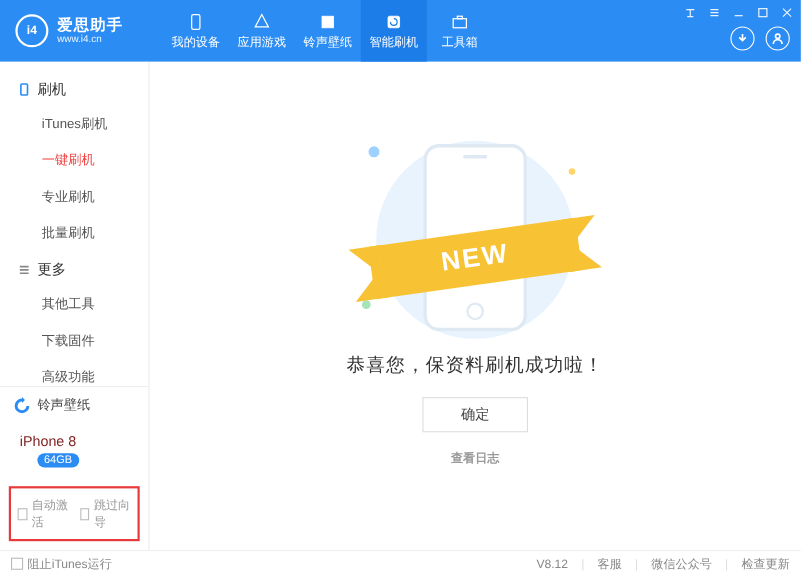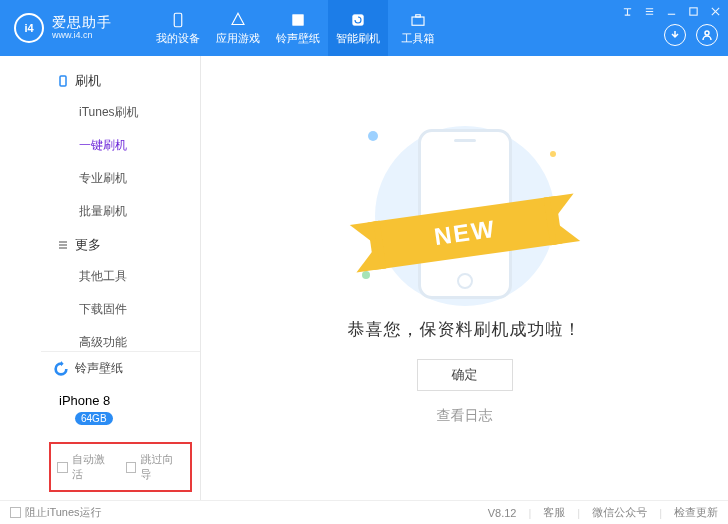--- a/index.html
+++ b/index.html
@@ -3,52 +3,52 @@
 <meta charset="utf-8">
 <style>
 * { margin: 0; padding: 0; box-sizing: border-box; font-family: "Microsoft YaHei", Arial, sans-serif; }
 body { width: 728px; height: 524px; overflow: hidden; background: #fff; }
 
 
 .header { height: 56px; background: #2b8cf4; display: flex; align-items: center; color: #fff; position: relative; }
 .logo-box { display: flex; align-items: center; padding: 0 14px; width: 148px; }
 .logo-circle { width: 30px; height: 30px; border: 2px solid #fff; border-radius: 50%; display: flex; align-items: center; justify-content: center; font-size: 11px; font-weight: bold; }
 .logo-text { margin-left: 8px; line-height: 1.1; }
-.logo-text .t1 { font-size: 14px; font-weight: normal; letter-spacing: 1px; }
+.logo-text .t1 { font-size: 14px; font-weight: bold; letter-spacing: 1px; }
 .logo-text .t2 { font-size: 9px; opacity: 0.9; }
 
 .top-nav { display: flex; height: 100%; }
 .nav-item { width: 60px; display: flex; flex-direction: column; align-items: center; justify-content: center; font-size: 11px; cursor: pointer; }
 .nav-item.active { background: #1c7de8; }
 .nav-icon { width: 18px; height: 18px; margin-bottom: 2px; display: flex; align-items: center; justify-content: center; fill: #fff; stroke: #fff; }
 
 .win-controls { position: absolute; right: 6px; top: 4px; display: flex; gap: 8px; align-items: center; }
 .win-btn { width: 14px; height: 14px; display: flex; align-items: center; justify-content: center; cursor: pointer; opacity: 0.9; }
 .win-btn svg { width: 11px; height: 11px; stroke: #fff; fill: none; stroke-width: 1.2; }
 
 .head-right { position: absolute; right: 10px; top: 24px; display: flex; gap: 10px; }
 .head-circ { width: 22px; height: 22px; border: 1.5px solid #fff; border-radius: 50%; display: flex; align-items: center; justify-content: center; cursor: pointer; }
 .head-circ svg { width: 12px; height: 12px; stroke: #fff; fill: none; stroke-width: 1.5; }
 
 
 .body { display: flex; height: calc(100% - 56px - 24px); }
-.sidebar { width: 160px; border-right: 1px solid #e8e8e8; display: flex; flex-direction: column; margin-left: 41px; }
+.sidebar { width: 136px; border-right: 1px solid #e8e8e8; display: flex; flex-direction: column; }
 .side-scroll { flex: 1; overflow: auto; padding-top: 8px; }
 .group-title { display: flex; align-items: center; gap: 6px; padding: 8px 16px 6px; font-size: 13px; color: #333; }
 .group-title .gicon { width: 12px; height: 12px; display: flex; align-items: center; justify-content: center; }
 .group-title .gicon svg { stroke: #2b8cf4; fill: none; stroke-width: 1.5; }
 .group-title.more .gicon svg { stroke: #888; }
 .item { padding: 8px 16px 8px 38px; font-size: 12px; color: #555; cursor: pointer; }
-.item.active { color: #6d28d9; }
+.item.active { color: #ef4444; }
 
 .side-status { border-top: 1px solid #eee; padding: 8px 12px; font-size: 12px; color: #444; display: flex; align-items: center; gap: 6px; }
 .side-status .sicon { width: 16px; height: 16px; display: flex; align-items: center; justify-content: center; }
 .side-status .sicon svg { stroke: #2b8cf4; fill: none; stroke-width: 2; }
 .device-box { padding: 8px 12px 10px; }
-.device-name { font-size: 13px; font-weight: 500; color: #000000; display: flex; align-items: center; gap: 6px; }
+.device-name { font-size: 13px; font-weight: 500; color: #7f1d1d; display: flex; align-items: center; gap: 6px; }
 .device-badge { display: inline-block; background: #2b8cf4; color: #fff; font-size: 10px; padding: 1px 6px; border-radius: 8px; margin-top: 4px; margin-left: 22px; }
 
 .red-box { border: 2px solid #e83a3a; margin: 6px 8px 8px; padding: 8px 6px; display: flex; gap: 10px; font-size: 11px; color: #999; }
 .check { display: flex; align-items: center; gap: 4px; cursor: pointer; }
 .check-box { width: 11px; height: 11px; border: 1px solid #bbb; }
 
 .main { flex: 1; display: flex; flex-direction: column; align-items: center; justify-content: center; background: #fff; }
 .illus { width: 210px; height: 190px; position: relative; margin-top: -10px; }
 .circle-bg { position: absolute; width: 180px; height: 180px; border-radius: 50%; background: #e8f3fe; left: 15px; top: 5px; }
 .phone { position: absolute; width: 94px; height: 170px; background: #fff; border: 3px solid #dfe9f3; border-radius: 14px; left: 58px; top: 8px; }
@@ -58,21 +58,21 @@
 .ribbon::before, .ribbon::after { content: ""; position: absolute; width: 0; height: 0; border: 24px solid #f7c233; }
 .ribbon::before { left: -18px; border-left-color: transparent; border-right-width: 6px; }
 .ribbon::after { right: -18px; border-right-color: transparent; border-left-width: 6px; }
 .dot { position: absolute; border-radius: 50%; }
 .d1 { width: 10px; height: 10px; background: #9dd1ff; top: 10px; left: 8px; }
 .d2 { width: 6px; height: 6px; background: #ffd66b; top: 30px; left: 190px; }
 .d3 { width: 8px; height: 8px; background: #a6e3b7; top: 150px; left: 2px; }
 
 .success-text { margin-top: 7px; font-size: 17px; color: #333; letter-spacing: 1px; }
 .ok-btn { margin-top: 18px; border: 1px solid #ddd; background: #fff; padding: 6px 34px; font-size: 13px; color: #444; cursor: pointer; }
-.log-link { margin-top: 16px; font-size: 14px; color: #999; cursor: pointer; }
+.log-link { margin-top: 16px; font-size: 11px; color: #999; cursor: pointer; font-weight: bold; }
 
 .footer { height: 24px; background: #fff; border-top: 1px solid #eee; display: flex; font-size: 11px; color: #888; padding: 0 10px; }
 .footer .left { flex: 1; display: flex; align-items: center; gap: 4px; }
 .footer .right { display: flex; align-items: center; gap: 12px; }
 .footer .sep { color: #ddd; }
 </style>
 </head>
 <body>
 
 <div class="header">

